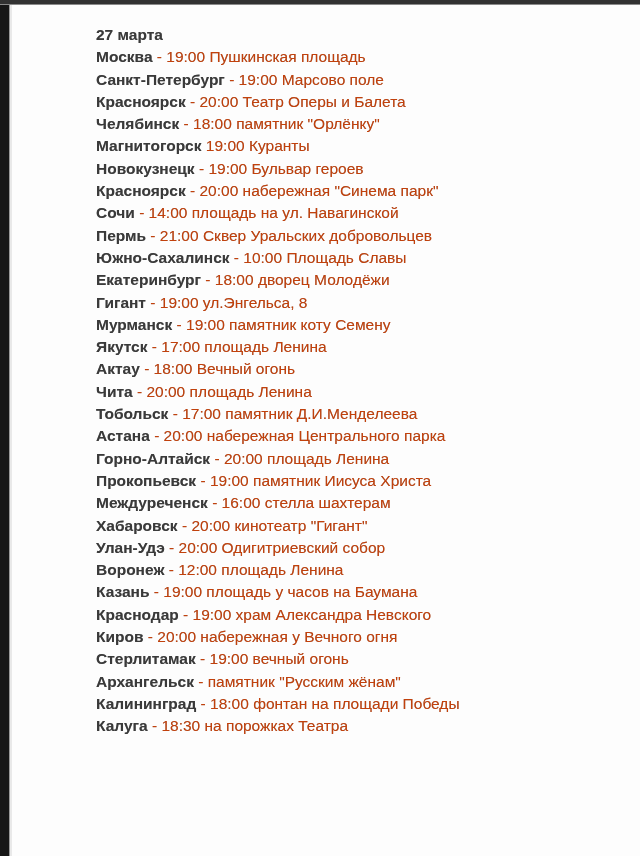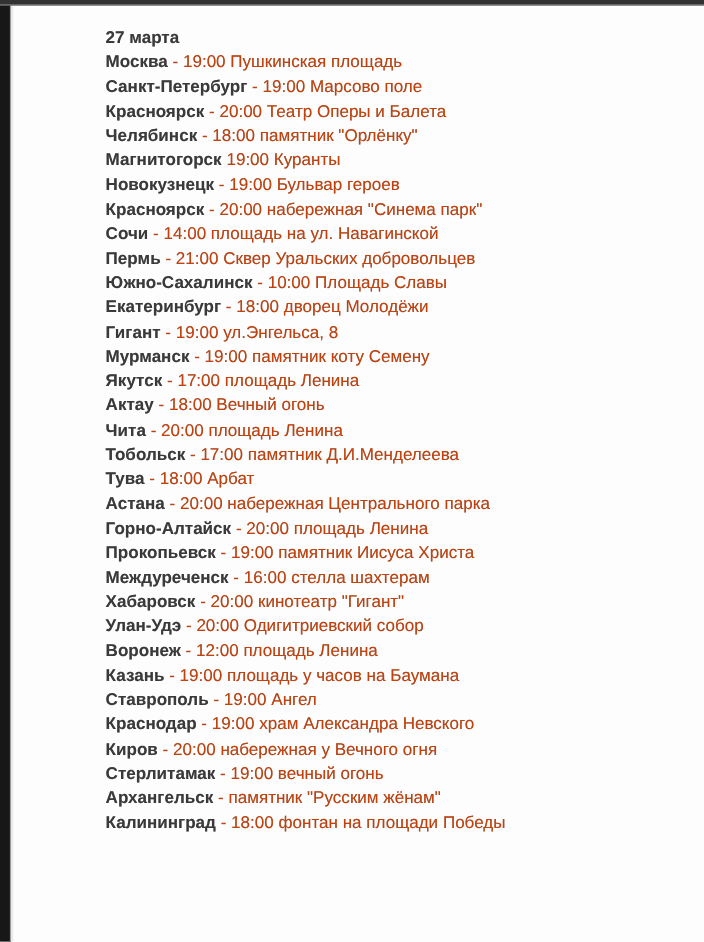--- a/index.html
+++ b/index.html
@@ -131,23 +131,20 @@
   </div>
 
   <div class="line">
     <span class="city">Чита</span><span class="details">- 20:00 площадь Ленина</span>
   </div>
 
   <div class="line">
     <span class="city">Тобольск</span><span class="details">- 17:00 памятник Д.И.Менделеева</span>
   </div>
 
-  <div class="line">
-    <span class="city">Тува</span><span class="details">- 18:00 Арбат</span>
-  </div>
 
   <div class="line">
     <span class="city">Астана</span><span class="details">- 20:00 набережная Центрального парка</span>
   </div>
 
   <div class="line">
     <span class="city">Горно-Алтайск</span><span class="details">- 20:00 площадь Ленина</span>
   </div>
 
   <div class="line">
@@ -167,23 +164,20 @@
   </div>
 
   <div class="line">
     <span class="city">Воронеж</span><span class="details">- 12:00 площадь Ленина</span>
   </div>
 
   <div class="line">
     <span class="city">Казань</span><span class="details">- 19:00 площадь у часов на Баумана</span>
   </div>
 
-  <div class="line">
-    <span class="city">Ставрополь</span><span class="details">- 19:00 Ангел</span>
-  </div>
 
   <div class="line">
     <span class="city">Краснодар</span><span class="details">- 19:00 храм Александра Невского</span>
   </div>
 
   <div class="line">
     <span class="city">Киров</span><span class="details">- 20:00 набережная у Вечного огня</span>
   </div>
 
 
@@ -192,14 +186,17 @@
   </div>
 
   <div class="line">
     <span class="city">Архангельск</span><span class="details">- памятник "Русским жёнам"</span>
   </div>
 
   <div class="line">
     <span class="city">Калининград</span><span class="details">- 18:00 фонтан на площади Победы</span>
   </div>
 
+  <div class="line">
+    <span class="city">Калуга</span><span class="details">- 18:30 на порожках Театра</span>
+  </div>
 </div>
 </div>
 
 </body></html>

